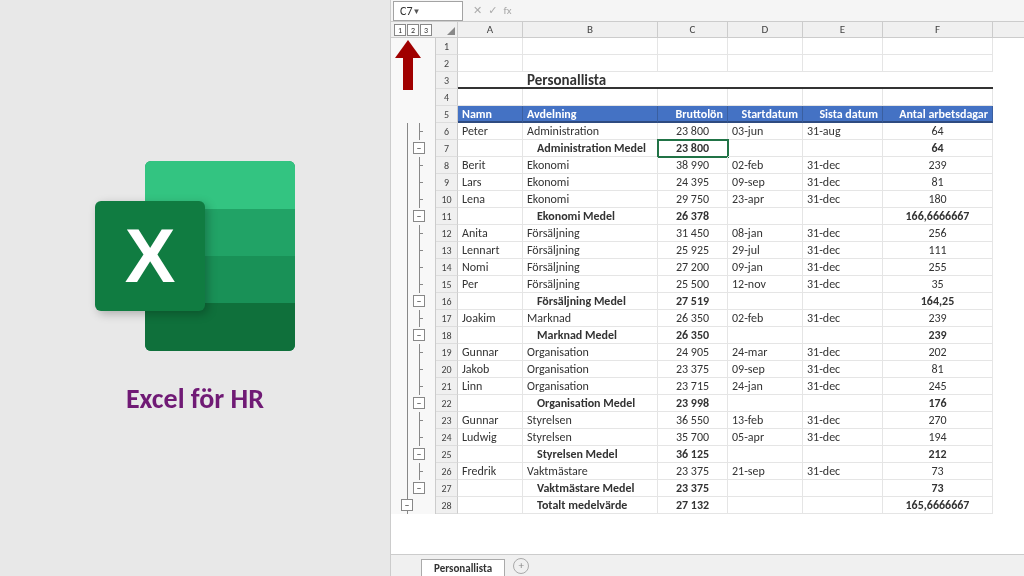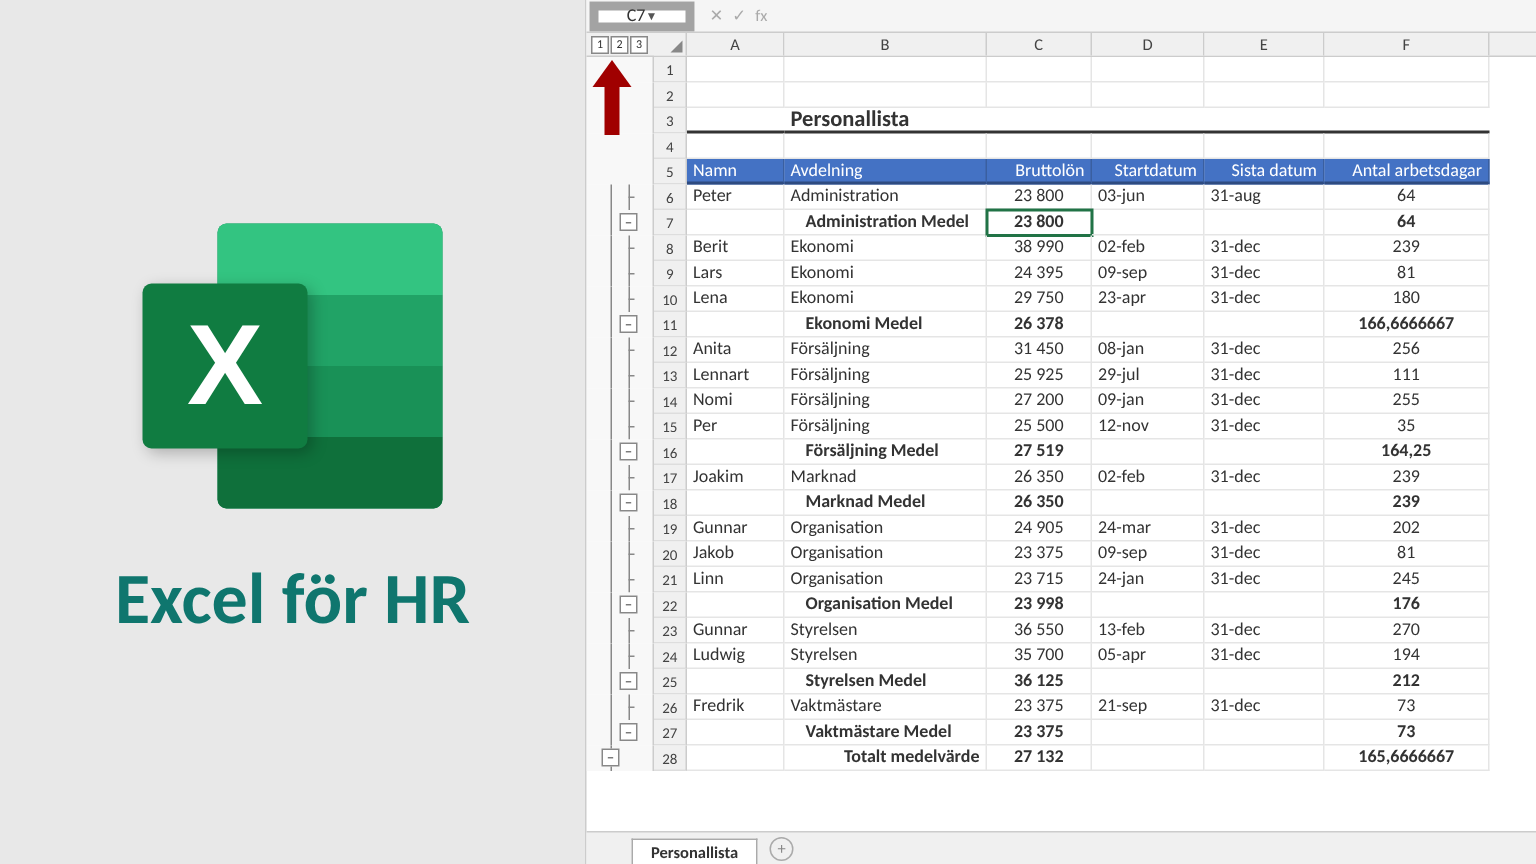--- a/index.html
+++ b/index.html
@@ -3,24 +3,24 @@
 <meta charset="utf-8">
 <style>
   *{box-sizing:border-box;margin:0;padding:0}
   body{font-family:Calibri,Arial,sans-serif;background:#e8e8e8;width:1024px;height:576px;overflow:hidden;display:flex}
   .left-panel{width:390px;height:576px;background:#e8e8e8;display:flex;flex-direction:column;align-items:center;justify-content:center;gap:30px}
   .excel-logo{position:relative;width:200px;height:190px}
   .logo-back{position:absolute;left:50px;top:0;width:150px;height:190px;background:#1e8e5f;border-radius:6px}
   .logo-back::after{content:"";position:absolute;left:0;top:0;width:100%;height:100%;background:linear-gradient(180deg,#33c481 0 25%,#21a366 25% 50%,#199157 50% 75%,#0f703b 75% 100%);border-radius:6px}
   .logo-front{position:absolute;left:0;top:40px;width:110px;height:110px;background:#107c41;border-radius:6px;display:flex;align-items:center;justify-content:center;box-shadow:3px 3px 10px rgba(0,0,0,.25)}
   .logo-x{color:#fff;font-size:76px;font-weight:700;font-family:Arial,sans-serif}
-  .excel-title{font-size:48px;font-weight:700;color:#0f766e}
+  .excel-title{font-size:28px;font-weight:700;color:#701a75}
   .right-panel{flex:1;height:576px;background:#fff;font-size:12px;color:#333;display:flex;flex-direction:column;border-left:1px solid #ccc}
   .namebox-row{display:flex;align-items:center;height:22px;border-bottom:1px solid #ccc;background:#f5f5f5}
-  .namebox{width:70px;height:20px;border:6px solid #a3a3a3;background:#fff;padding:0 6px;display:flex;align-items:center;justify-content:center;margin-left:2px}
+  .namebox{width:70px;height:20px;border:1px solid #a3a3a3;background:#fff;padding:0 6px;display:flex;align-items:center;justify-content:flex-start;margin-left:2px}
   .namebox .dd{font-size:8px;color:#555}
   .fx-btns{display:flex;gap:6px;margin-left:10px;color:#aaa;font-size:11px}
   .fx-btns span{cursor:default}
   .fx-input{flex:1;height:20px;margin-left:6px}
   .outline-hdr{height:16px;display:flex;background:#f0f0f0;border-bottom:1px solid #ccc}
   .out-col{width:45px;display:flex;align-items:center;justify-content:flex-start;padding-left:3px;gap:1px}
   .out-btn{width:12px;height:12px;border:1px solid #888;background:#fff;font-size:8px;line-height:10px;text-align:center;cursor:pointer}
   .corner{width:22px;border-right:1px solid #ccc;background:#f0f0f0;position:relative}
   .corner::after{content:"";position:absolute;right:2px;bottom:2px;border-style:solid;border-width:0 0 8px 8px;border-color:transparent transparent #888 transparent}
   .colh{border-right:1px solid #ccc;background:#f0f0f0;text-align:center;font-size:11px;color:#444;line-height:16px}
@@ -28,21 +28,21 @@
   .grid-body{flex:1;overflow:hidden;position:relative}
   .row{display:flex;height:17px}
   .out-gutter{width:45px;position:relative;background:#f8f8f8;border-right:1px solid #ccc}
   .out-line{position:absolute;top:0;bottom:0;left:16px;border-left:1px solid #888}
   .out-line2{left:28px}
   .out-box{position:absolute;width:12px;height:12px;border:1px solid #888;background:#fff;font-size:10px;line-height:10px;text-align:center;top:2px;left:10px;cursor:pointer}
   .out-box2{left:22px}
   .out-dot{position:absolute;width:4px;height:1px;background:#888;left:28px;top:8px}
   .rowh{width:22px;border-right:1px solid #ccc;border-bottom:1px solid #ddd;background:#f0f0f0;text-align:center;font-size:10px;color:#444;line-height:17px}
   .cell{border-right:1px solid #e5e5e5;border-bottom:1px solid #e5e5e5;padding:0 4px;line-height:17px;white-space:nowrap;overflow:hidden}
-  .hdr-row .cell{background:#4472c4;color:#fff;font-weight:400;border-right:1px solid #3a5fa0;border-bottom:2px solid #2e4b80}
+  .hdr-row .cell{background:#4472c4;color:#fff;font-weight:700;border-right:1px solid #3a5fa0;border-bottom:2px solid #2e4b80}
   .hdr-row .cC,.hdr-row .cD,.hdr-row .cE,.hdr-row .cF{text-align:right}
   .num{text-align:center}
   .date{text-align:left}
   .bold .cell{font-weight:700}
   .title-row .cell{font-weight:700;font-size:15px;border-bottom:2px solid #333;border-right:none}
   .title-row .cA{border-bottom:2px solid #333}
   .selected{outline:2px solid #217346;outline-offset:-1px}
   .arrow{position:absolute;left:395px;top:40px;width:26px;height:50px;pointer-events:none}
   .arrow-body{position:absolute;left:8px;top:14px;width:10px;height:36px;background:#a00000}
   .arrow-head{position:absolute;left:0;top:0;width:0;height:0;border-left:13px solid transparent;border-right:13px solid transparent;border-bottom:18px solid #a00000}
@@ -441,21 +441,21 @@
         <div class="cell cE date"></div>
         <div class="cell cF num">73</div>
       </div>
       <div class="row bold">
         <div class="out-gutter">
           <div class="out-line"></div>
           <div class="out-box">–</div>
         </div>
         <div class="rowh">28</div>
         <div class="cell cA"></div>
-        <div class="cell cB" style="padding-left: 14px; text-align: right;">Totalt medelvärde</div>
+        <div class="cell cB" style="padding-left: 14px;">Totalt medelvärde</div>
         <div class="cell cC num">27 132</div>
         <div class="cell cD date"></div>
         <div class="cell cE date"></div>
         <div class="cell cF num">165,6666667</div>
       </div>
     </div>
 
   <div class="sheet-tabs">
     <div class="tab active">Personallista</div>
     <div class="addtab">+</div>

